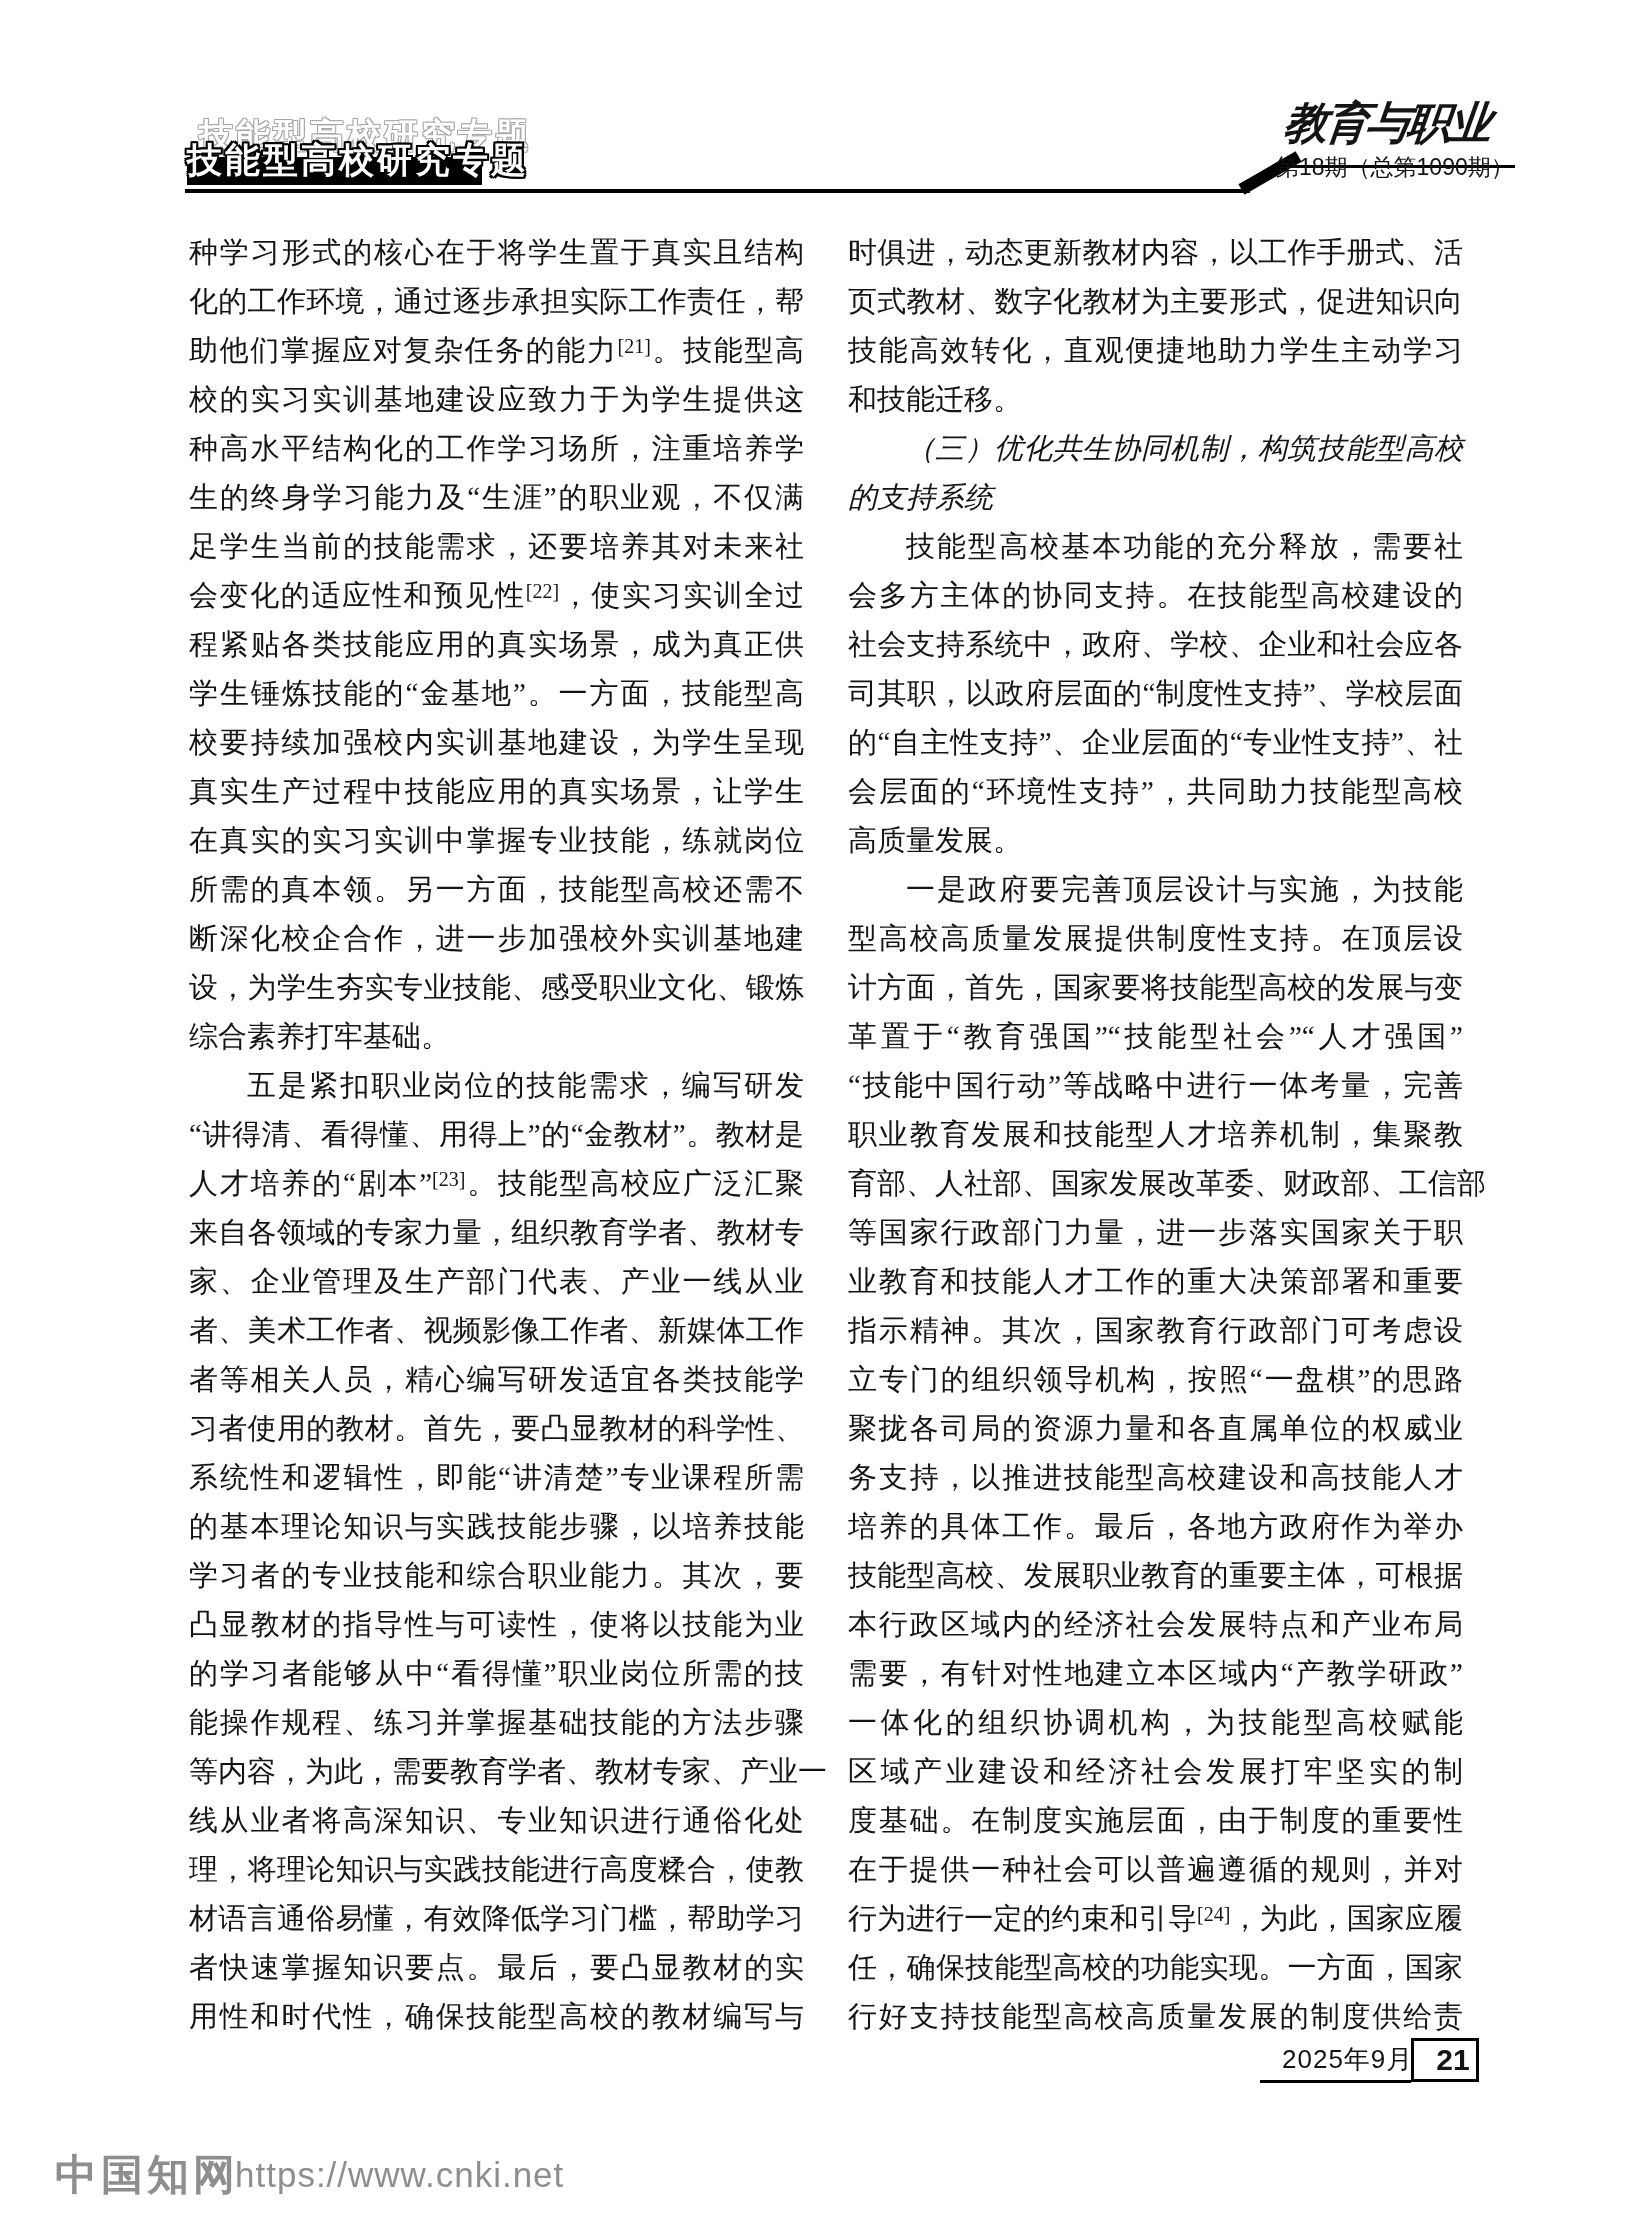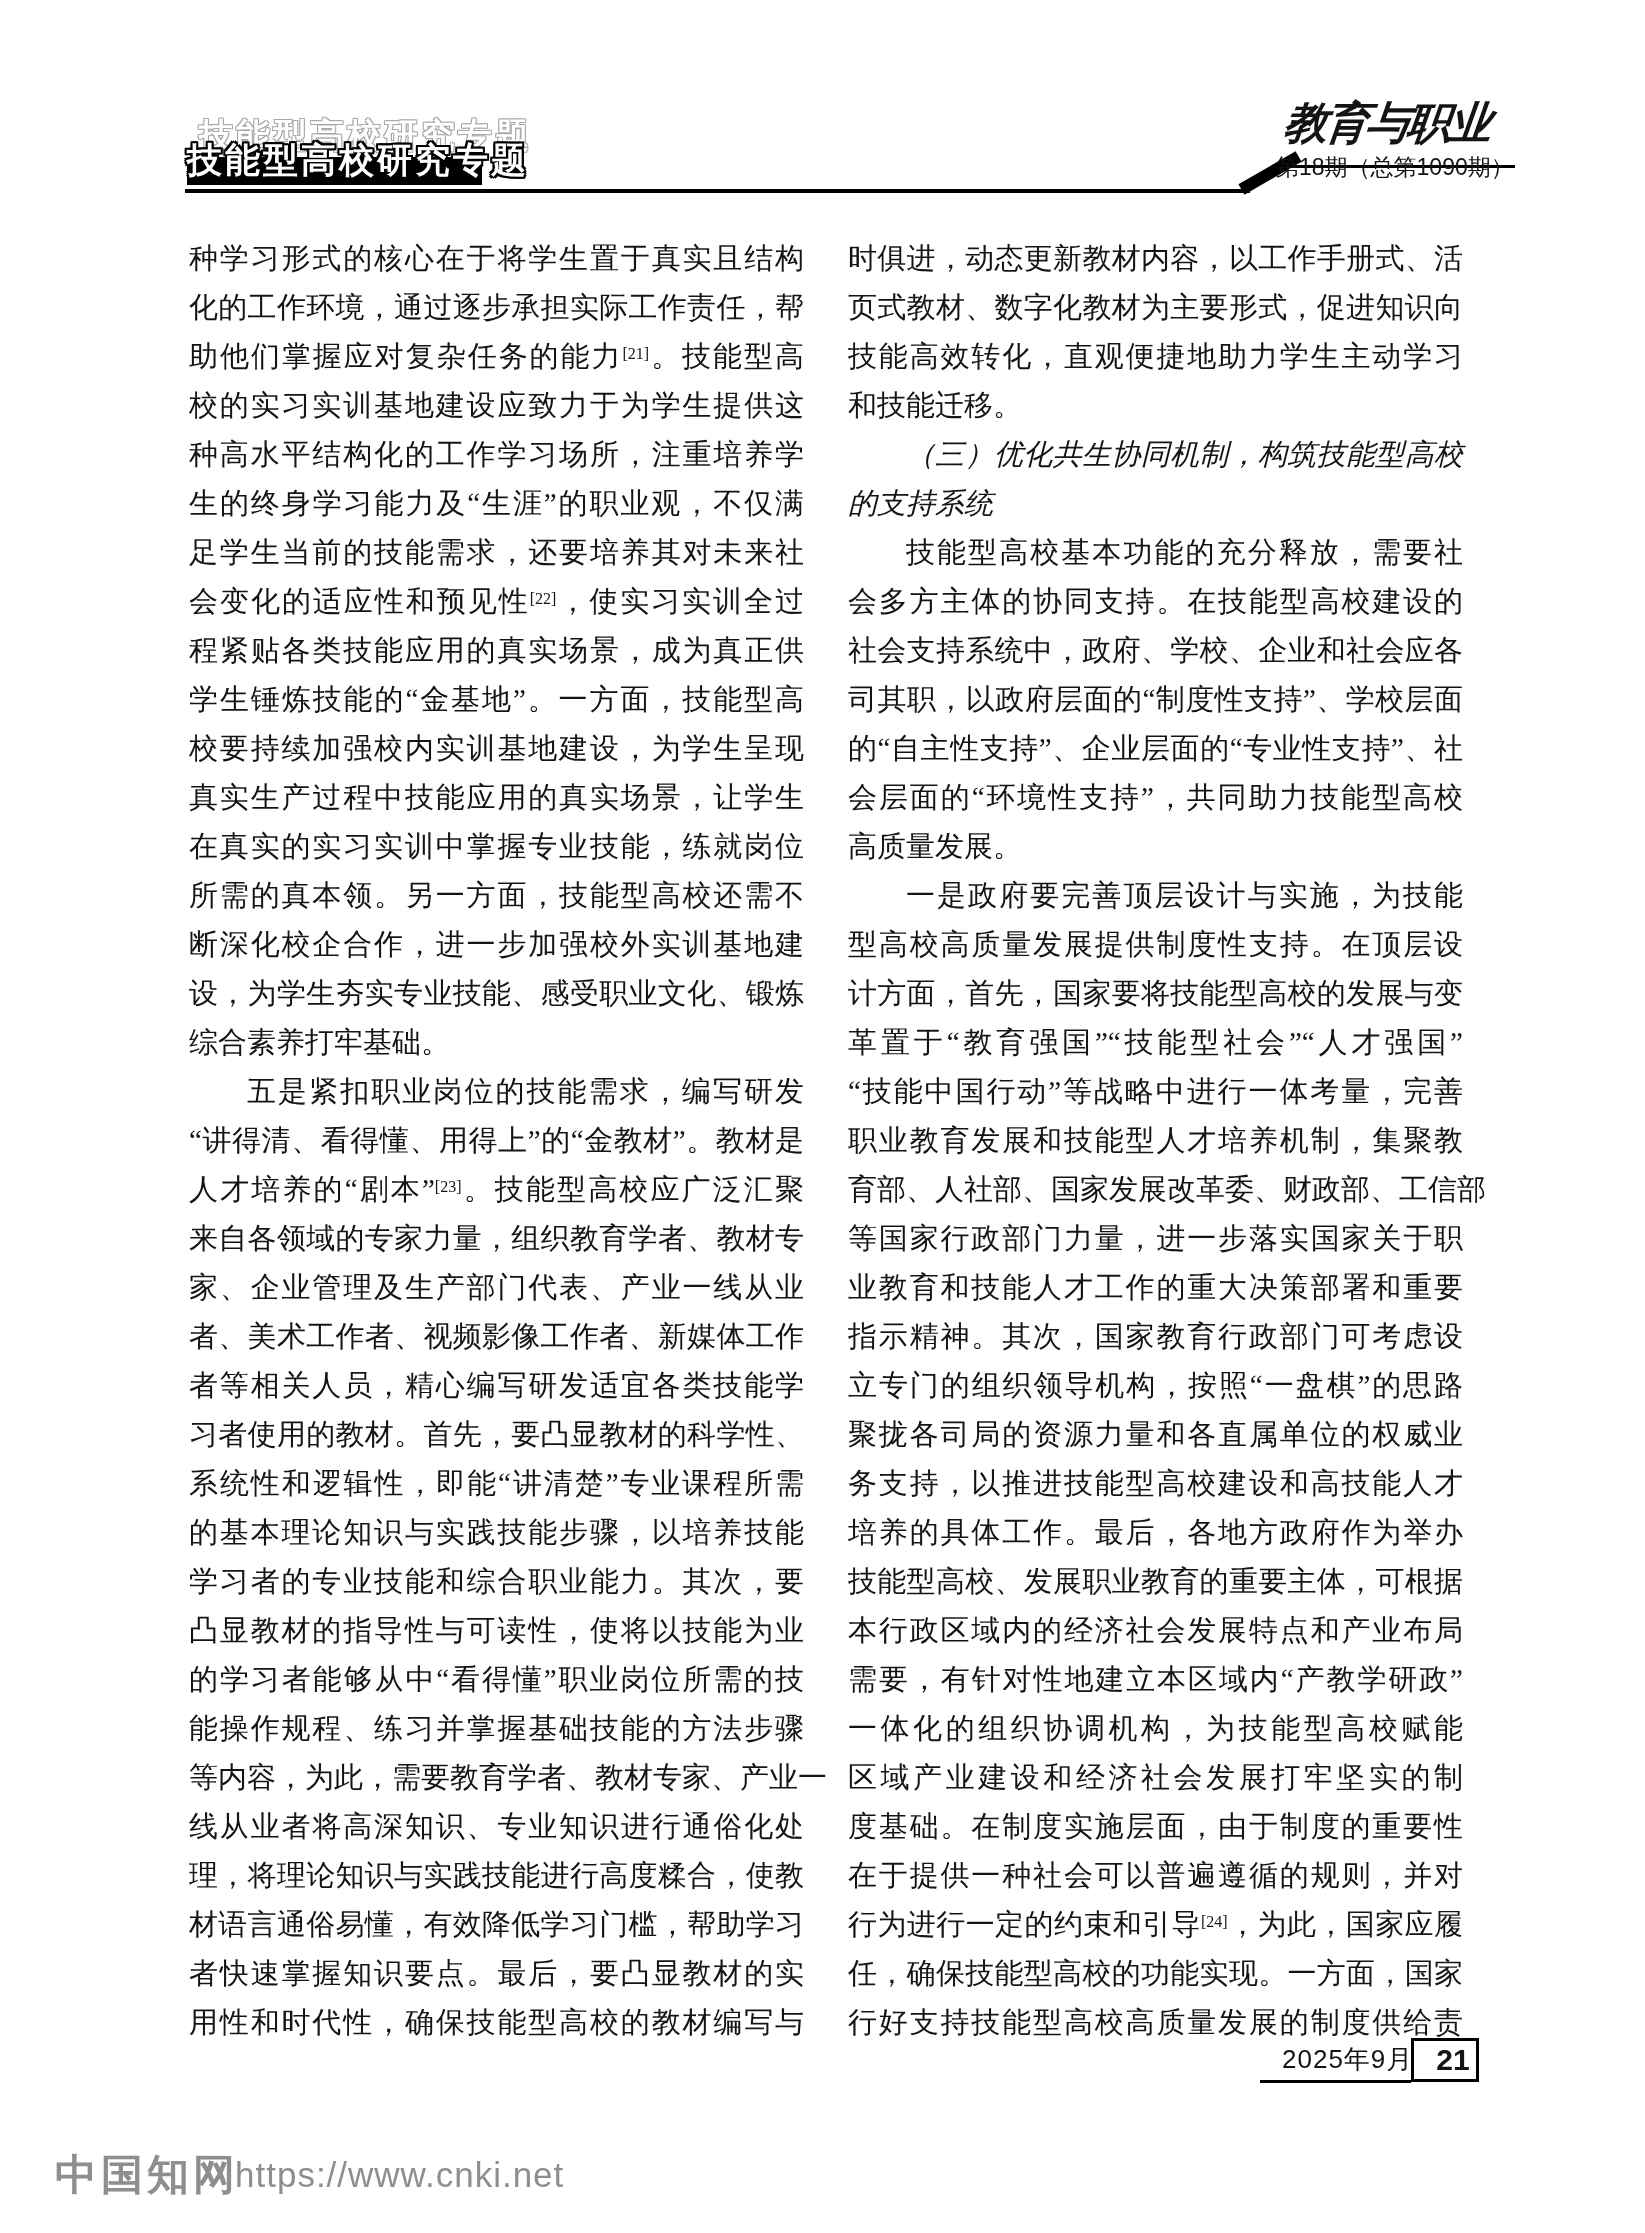--- a/index.html
+++ b/index.html
@@ -28,31 +28,31 @@
     position:absolute;left:1284px;top:94px;width:185px;white-space:nowrap;
     font-size:44px;font-weight:700;font-style:italic;letter-spacing:-3px;
     font-family:"DejaVu Serif",serif;transform:skewX(-6deg);
   }
   .logo-rule{position:absolute;left:1278px;top:165px;width:237px;height:3px;background:#000;}
   .issue-info{
     position:absolute;left:1276px;top:152px;font-size:23px;white-space:nowrap;
     font-family:"Liberation Sans",sans-serif;
   }
   
-  .column{position:absolute;top:234px;width:615px;}
+  .column{position:absolute;top:228px;width:615px;}
   .column-left{left:189px;}
   .column-right{left:848px;}
   .line{
     height:49px;line-height:49px;font-size:29px;white-space:nowrap;
     text-align:justify;text-align-last:justify;
   }
   .line.end-left{text-align:left;text-align-last:left;}
   .line.indent{text-indent:58px;}
   .line.heading{font-style:italic;text-align:right;}
-  sup.cite{font-size:16px;vertical-align:7px;line-height:0;letter-spacing:0;}
+  sup.cite{font-size:20px;vertical-align:7px;line-height:0;letter-spacing:0;}
   
   .issue-date{position:absolute;left:1282px;top:2042px;font-size:26px;letter-spacing:1px;white-space:nowrap;font-family:"Liberation Sans",sans-serif;}
   .page-num-box{
     position:absolute;left:1411px;top:2038px;width:46px;height:38px;border:3px solid #000;
     font-size:30px;font-weight:700;text-align:center;line-height:38px;
     font-family:"Liberation Sans",sans-serif;background:#fff;padding-left:16px;
   }
   .footer-rule{position:absolute;left:1260px;top:2080px;width:151px;height:3px;background:#000;}
   .cnki-brand{
     position:absolute;left:55px;top:2147px;font-size:42px;font-weight:700;

